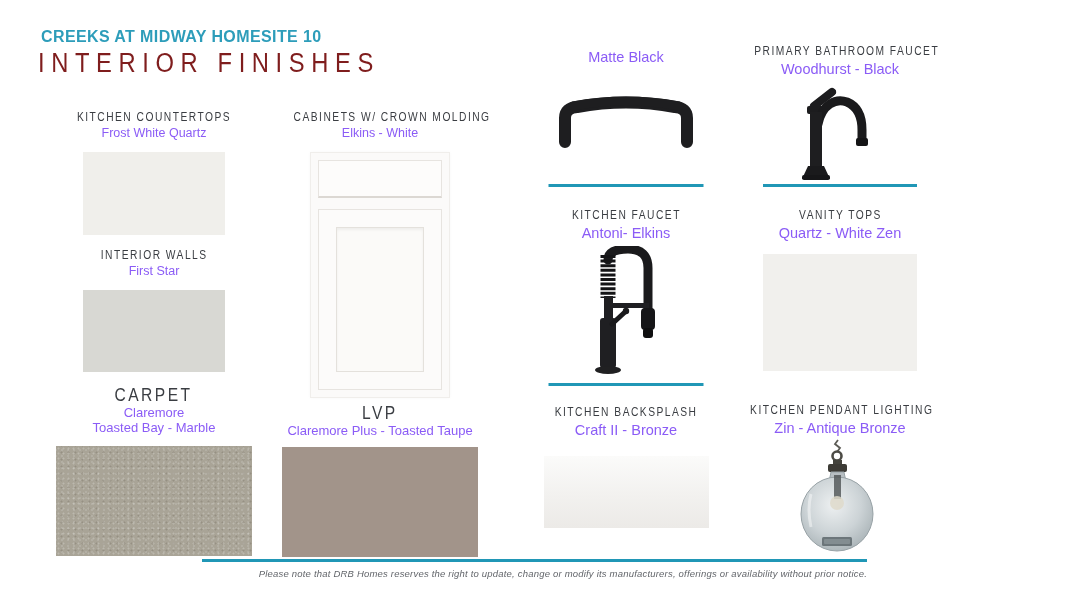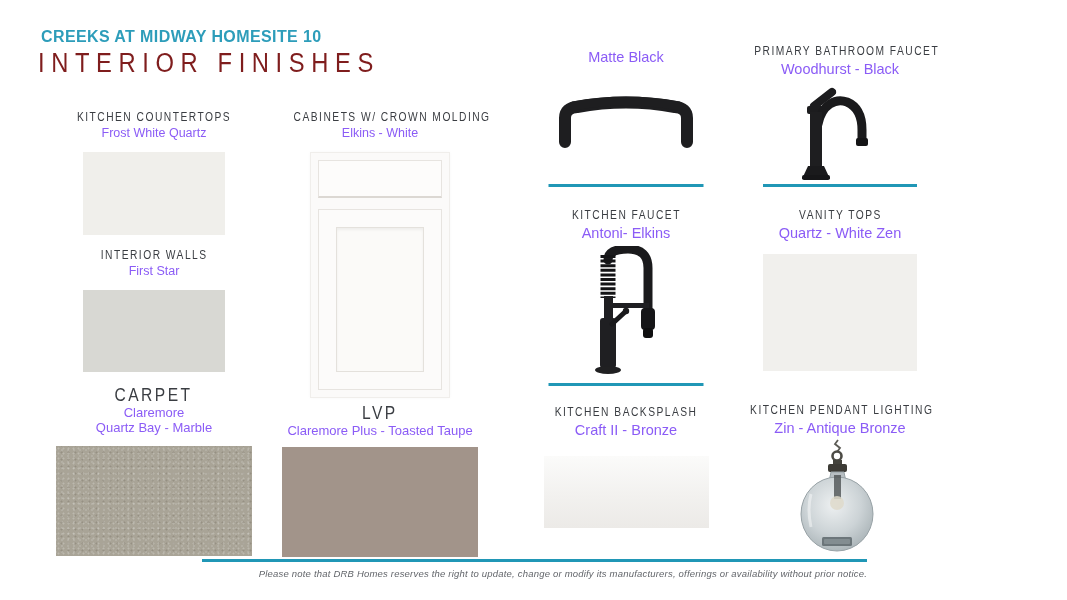--- a/index.html
+++ b/index.html
@@ -84,21 +84,21 @@
 
   <section class="card" style="left:48px; top:248px; width:212px;">
     <h3 class="sec-h"><span class="cond">INTERIOR WALLS</span></h3>
     <p class="sel">First Star</p>
     <div class="swatch" style="width: 142px; height: 82px; margin-top: 11px; background-color: rgb(216, 216, 211);"></div>
   </section>
 
   <section class="card" style="left:40px; top:386px; width:228px;">
     <h3 class="sec-h sec-h-lg"><span class="cond">CARPET</span></h3>
     <p class="sel" style="font-size:13px;">Claremore</p>
-    <p class="sel" style="font-size:13px;margin-top:0;">Quartz Bay - Marble</p>
+    <p class="sel" style="font-size:13px;margin-top:0;">Toasted Bay - Marble</p>
     <div class="swatch carpet-tex" style="width:196px;height:110px;margin-top:11px;"></div>
   </section>
 
   <section class="card" style="left:272px; top:110px; width:216px;">
     <h3 class="sec-h"><span class="cond">CABINETS W/ CROWN MOLDING</span></h3>
     <p class="sel">Elkins - White</p>
     <div class="cabinet">
       <div class="cab-drawer"></div>
       <div class="cab-door">
         <div class="cab-panel"></div>

